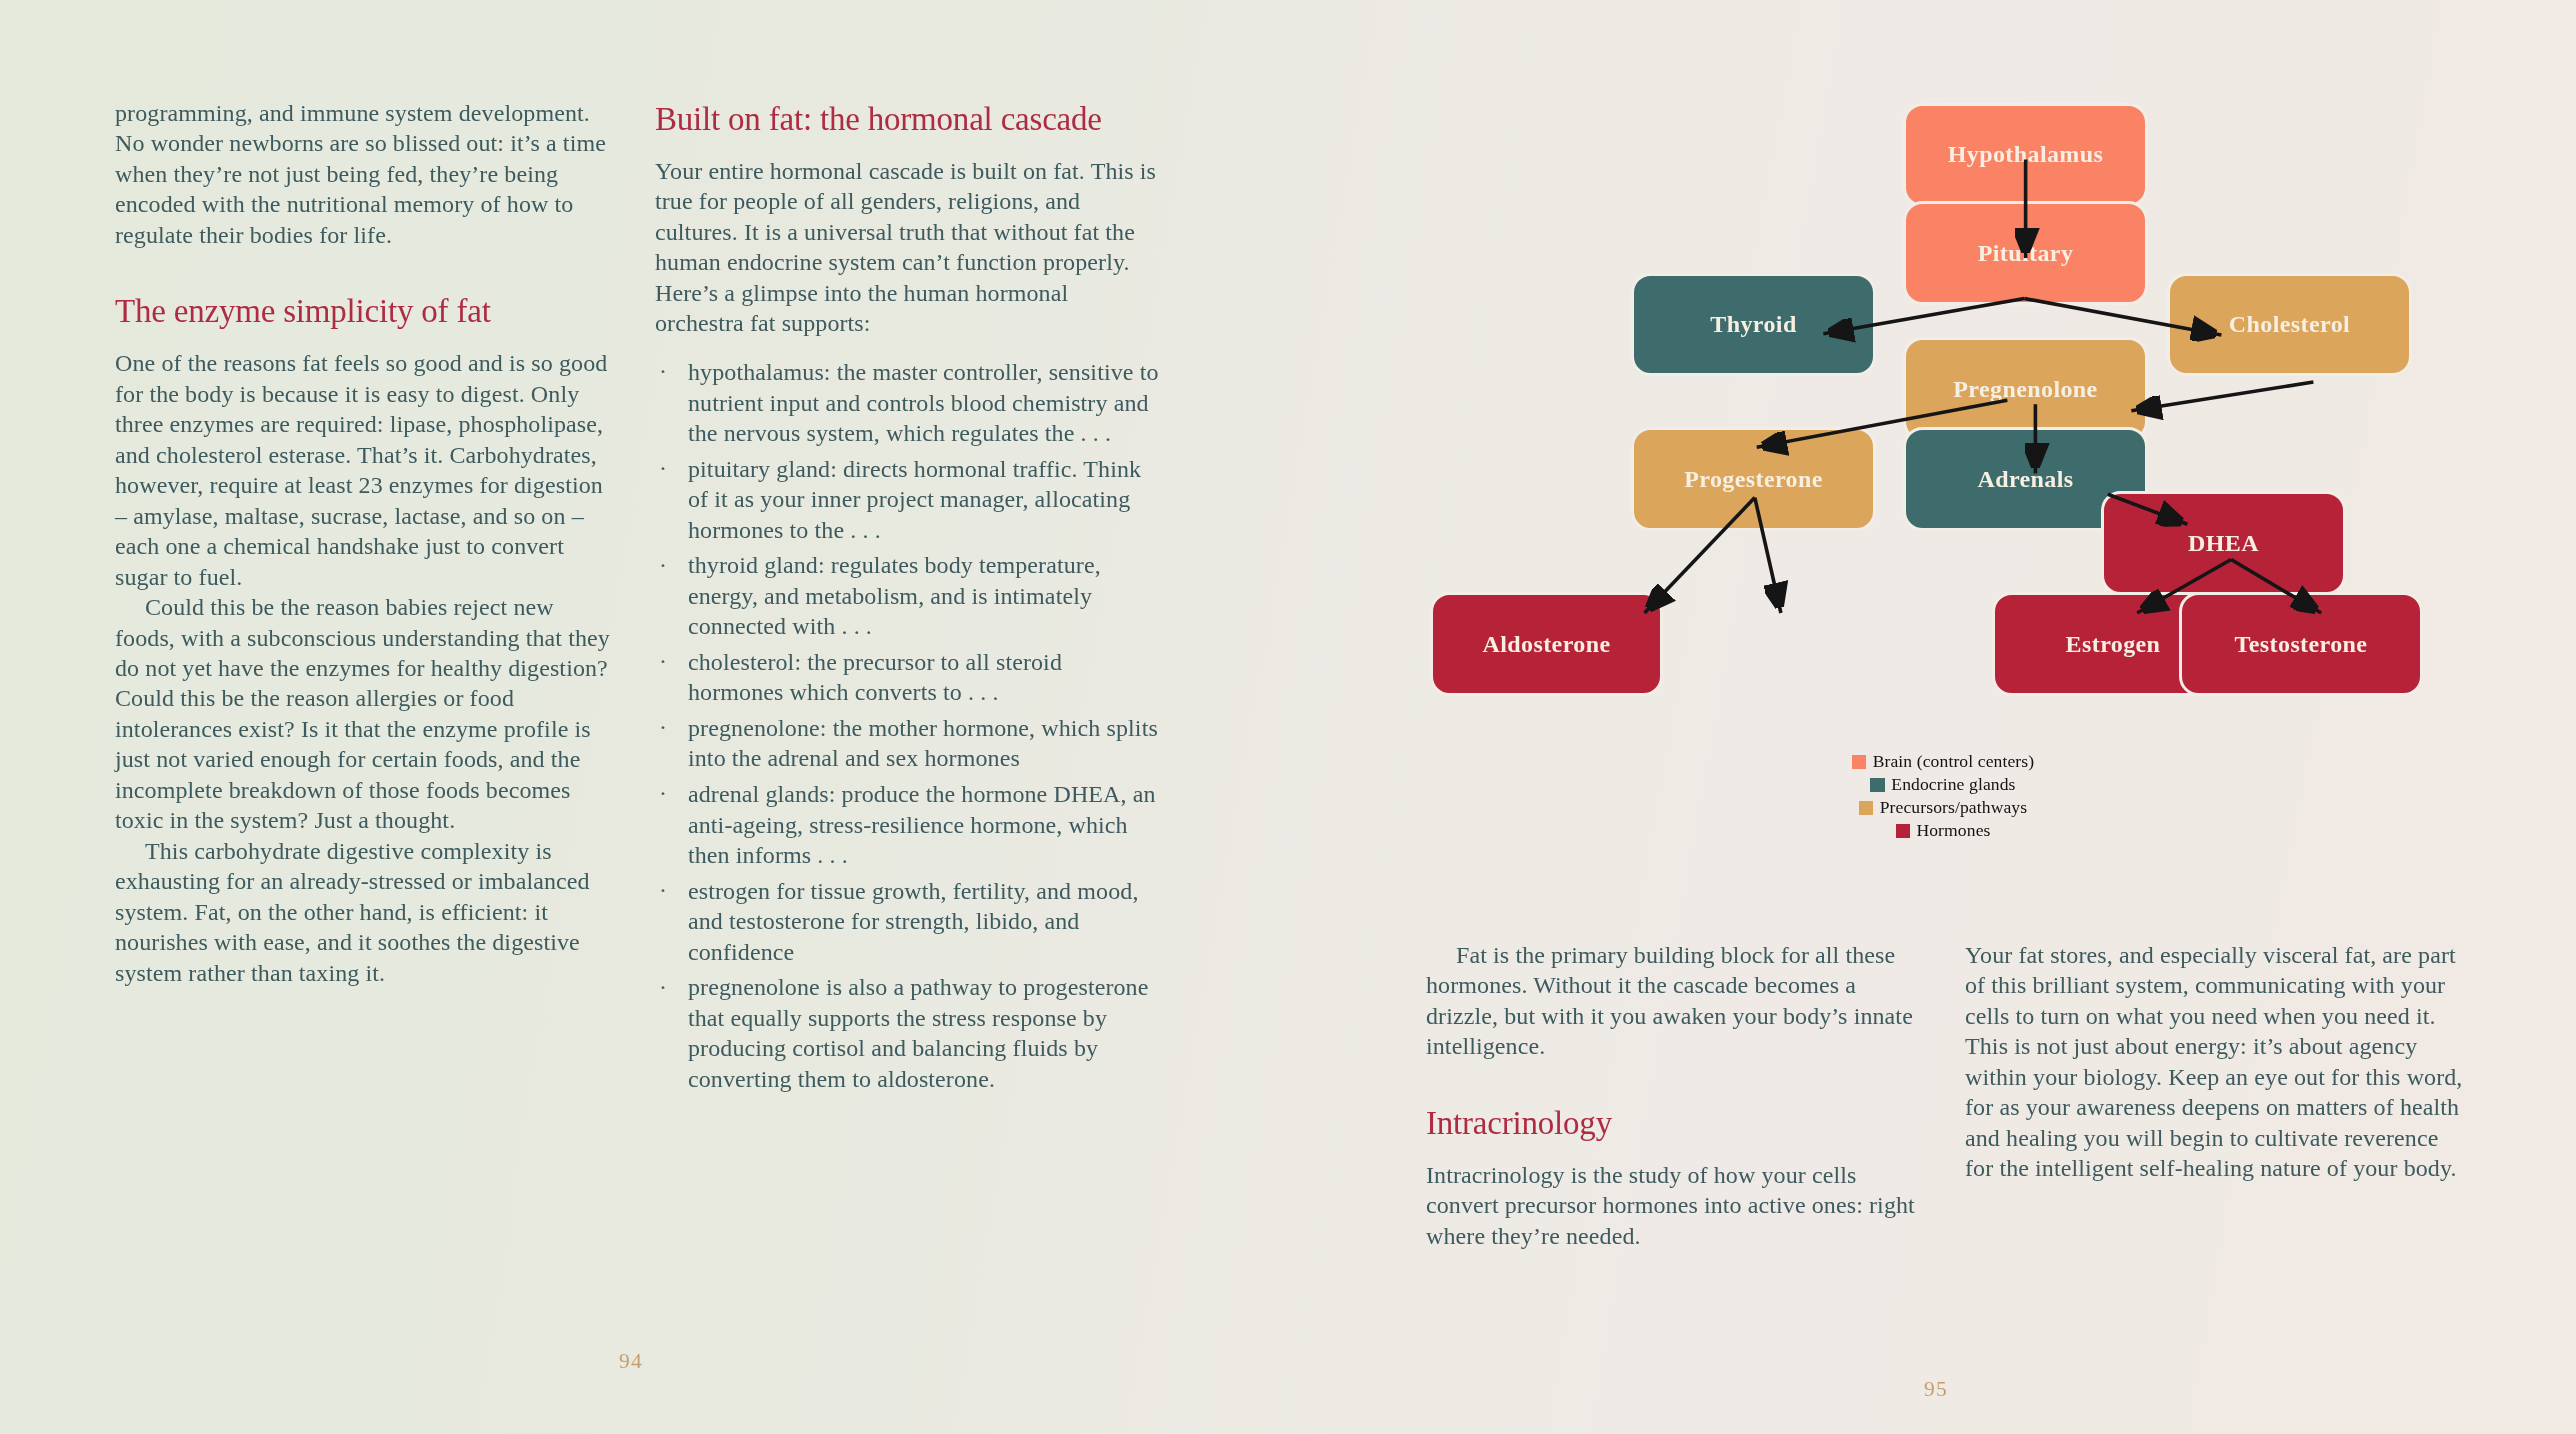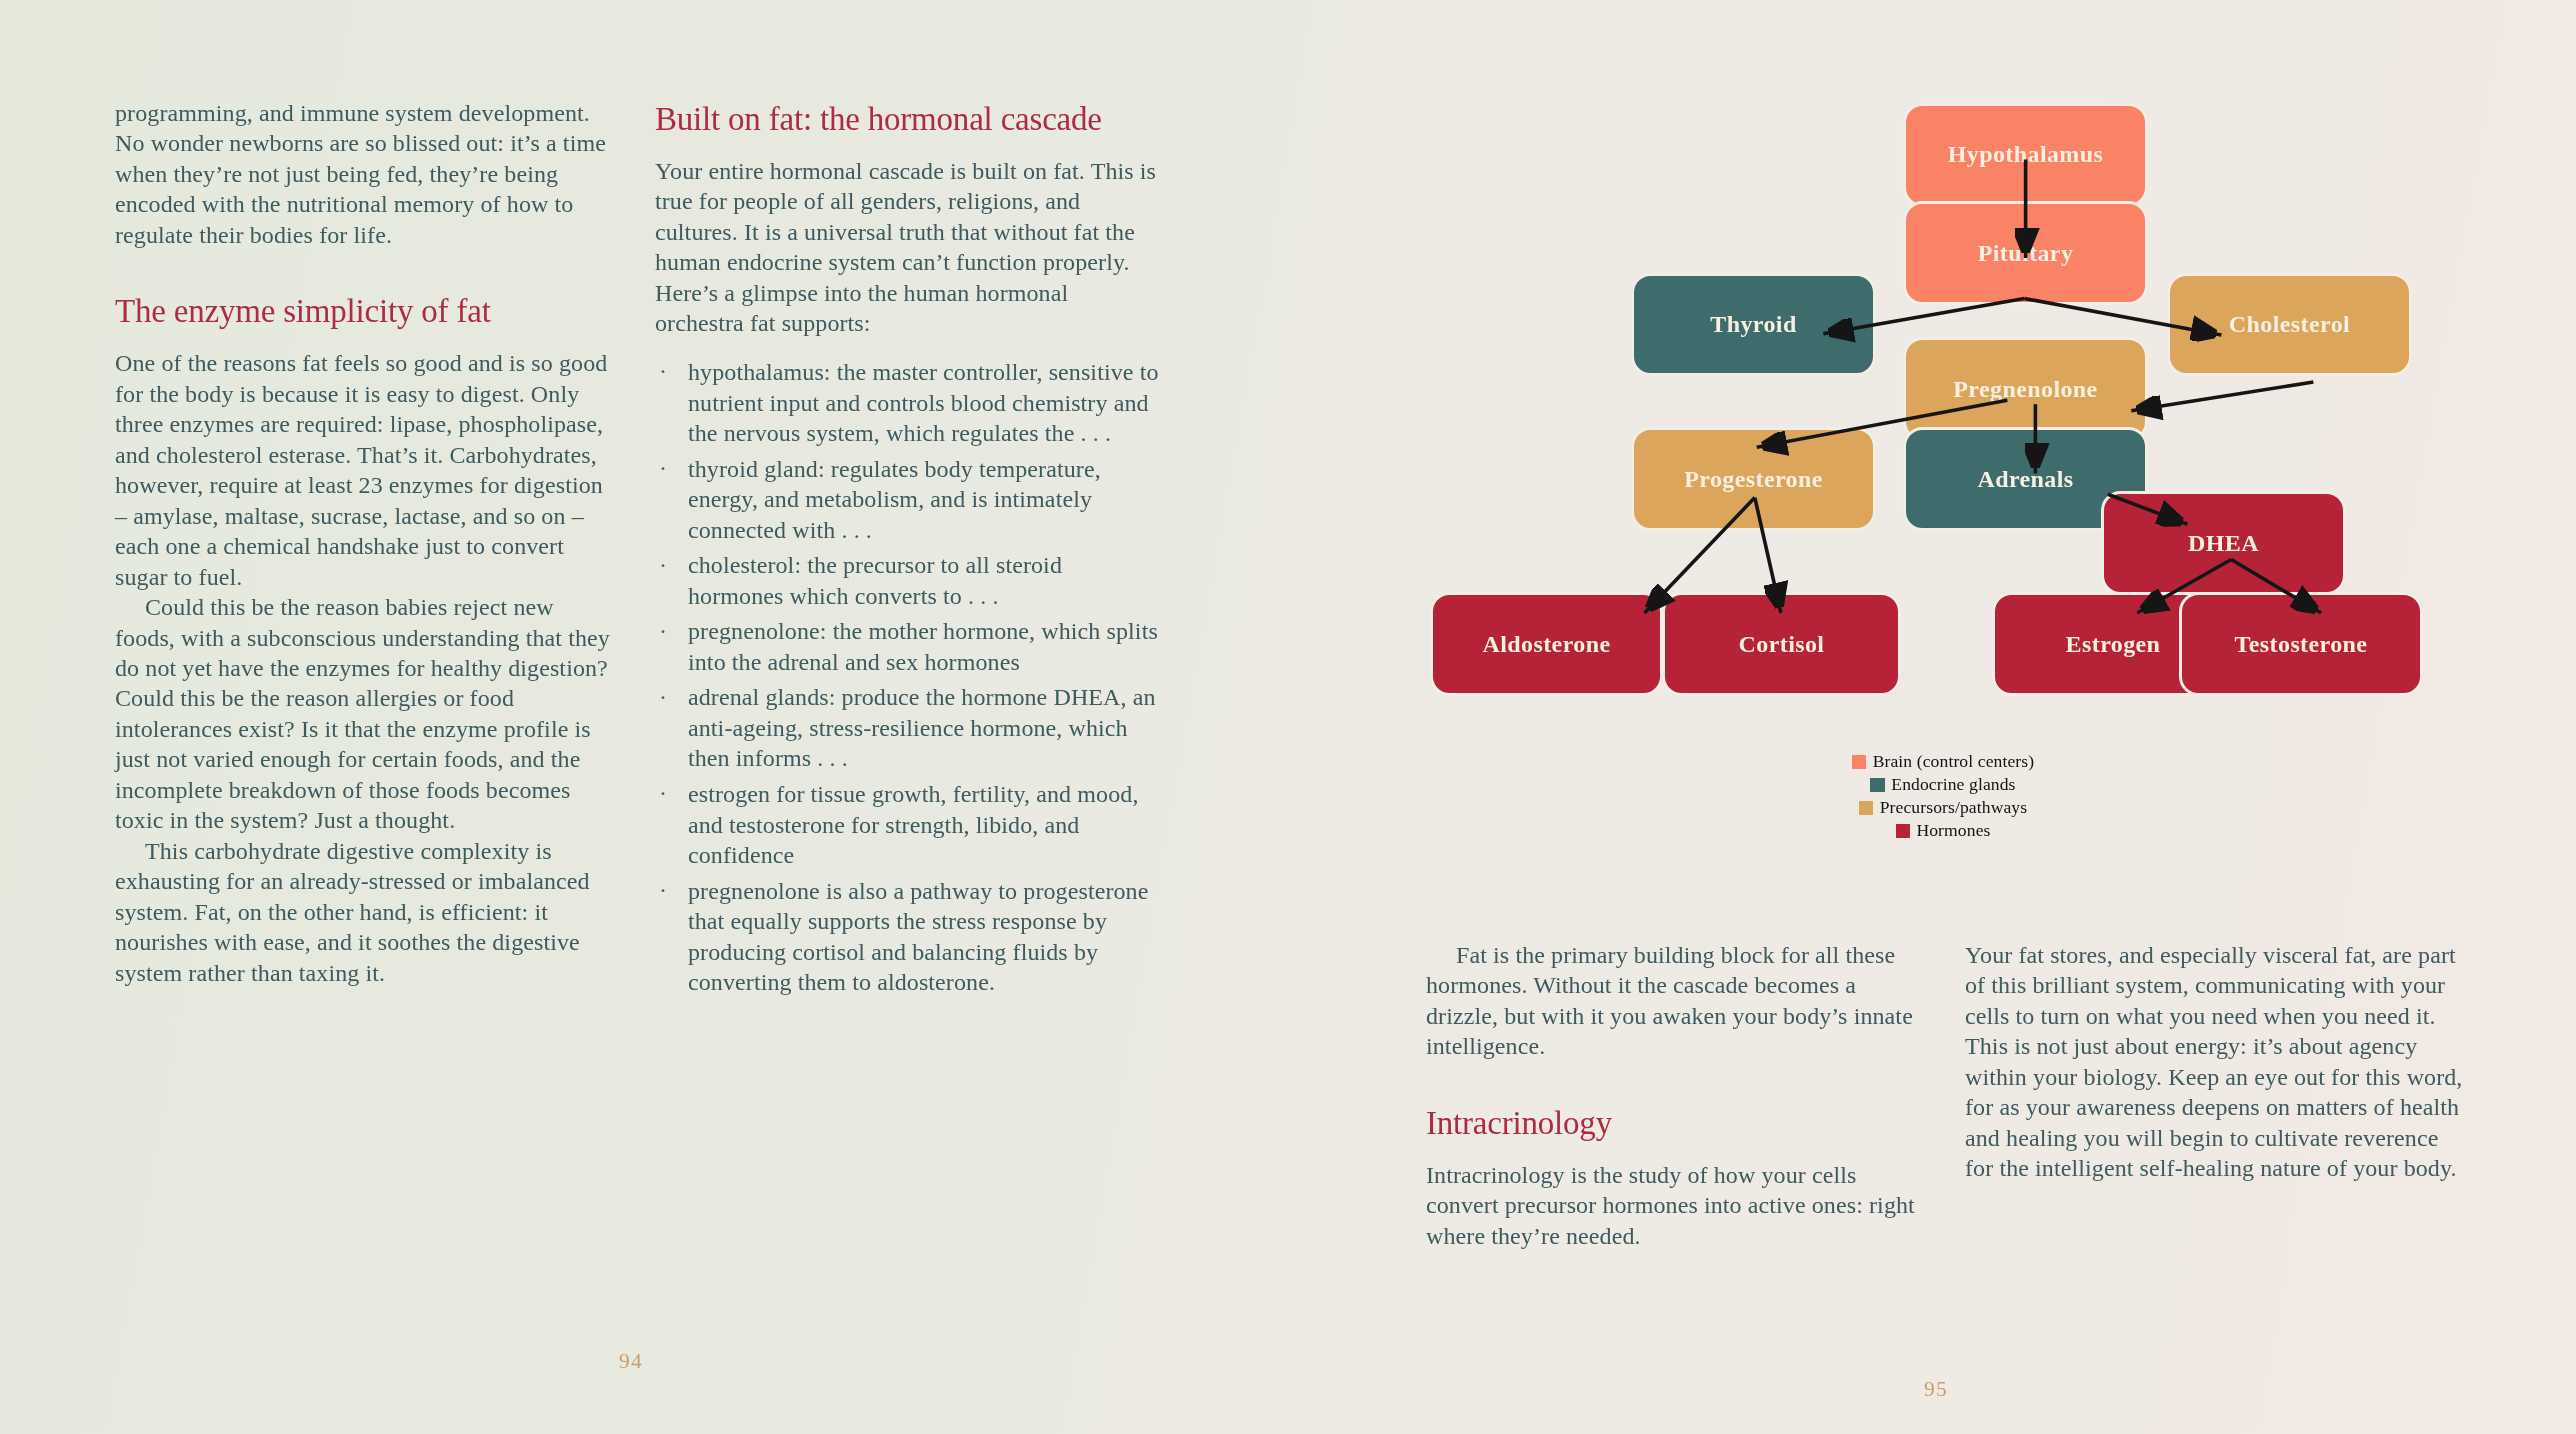--- a/index.html
+++ b/index.html
@@ -73,20 +73,21 @@
     <p>One of the reasons fat feels so good and is so good for the body is because it is easy to digest. Only three enzymes are required: lipase, phospholipase, and cholesterol esterase. That’s it. Carbohydrates, however, require at least 23 enzymes for digestion – amylase, maltase, sucrase, lactase, and so on – each one a chemical handshake just to convert sugar to fuel.</p>
     <p class="ind">Could this be the reason babies reject new foods, with a subconscious understanding that they do not yet have the enzymes for healthy digestion? Could this be the reason allergies or food intolerances exist? Is it that the enzyme profile is just not varied enough for certain foods, and the incomplete breakdown of those foods becomes toxic in the system? Just a thought.</p>
     <p class="ind">This carbohydrate digestive complexity is exhausting for an already-stressed or imbalanced system. Fat, on the other hand, is efficient: it nourishes with ease, and it soothes the digestive system rather than taxing it.</p>
   </div>
 
   <div class="col col2 bt">
     <h2 class="heading">Built on fat: the hormonal cascade</h2>
     <p class="intro">Your entire hormonal cascade is built on fat. This is true for people of all genders, religions, and cultures. It is a universal truth that without fat the human endocrine system can’t function properly. Here’s a glimpse into the human hormonal orchestra fat supports:</p>
     <ul class="bullets">
       <li>hypothalamus: the master controller, sensitive to nutrient input and controls blood chemistry and the nervous system, which regulates the . . .</li>
+      <li>pituitary gland: directs hormonal traffic. Think of it as your inner project manager, allocating hormones to the . . .</li>
       <li>thyroid gland: regulates body temperature, energy, and metabolism, and is intimately connected with . . .</li>
       <li>cholesterol: the precursor to all steroid hormones which converts to . . .</li>
       <li>pregnenolone: the mother hormone, which splits into the adrenal and sex hormones</li>
       <li>adrenal glands: produce the hormone DHEA, an anti-ageing, stress-resilience hormone, which then informs . . .</li>
       <li>estrogen for tissue growth, fertility, and mood, and testosterone for strength, libido, and confidence</li>
       <li>pregnenolone is also a pathway to progesterone that equally supports the stress response by producing cortisol and balancing fluids by converting them to aldosterone.</li>
     </ul>
   </div>
 
   <div class="diagram">
@@ -109,23 +110,20 @@
         <span>Progesterone</span>
       </div>
     <div class="box c-gland b-adrenals">
         <span>Adrenals</span>
       </div>
     <div class="box c-hormone b-dhea">
         <span>DHEA</span>
       </div>
     <div class="box c-hormone b-aldosterone">
         <span>Aldosterone</span>
-      </div>
-    <div class="box c-hormone b-cortisol">
-        <span>Cortisol</span>
       </div>
     <div class="box c-hormone b-estrogen">
         <span>Estrogen</span>
       </div>
     <div class="box c-hormone b-testosterone">
         <span>Testosterone</span>
       </div>
 
     <svg class="arrows" viewBox="0 0 1620 990">
       <defs>

